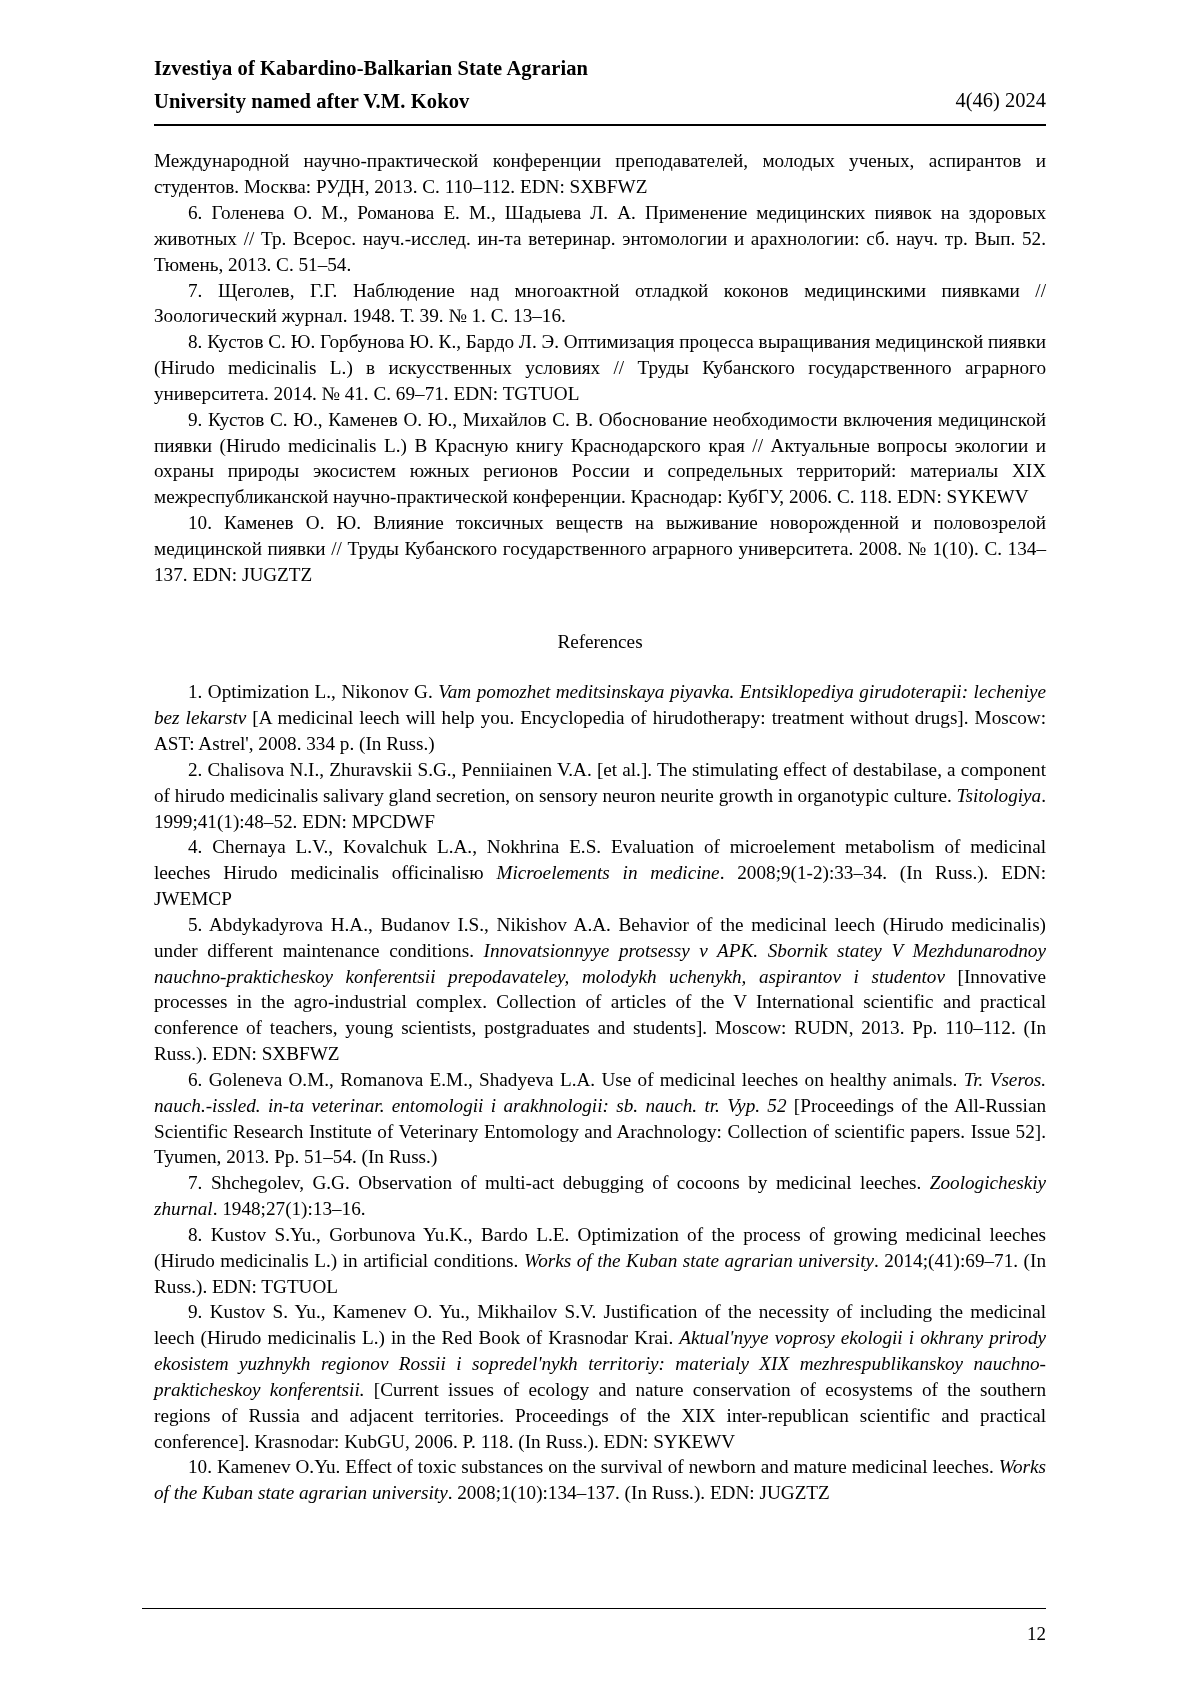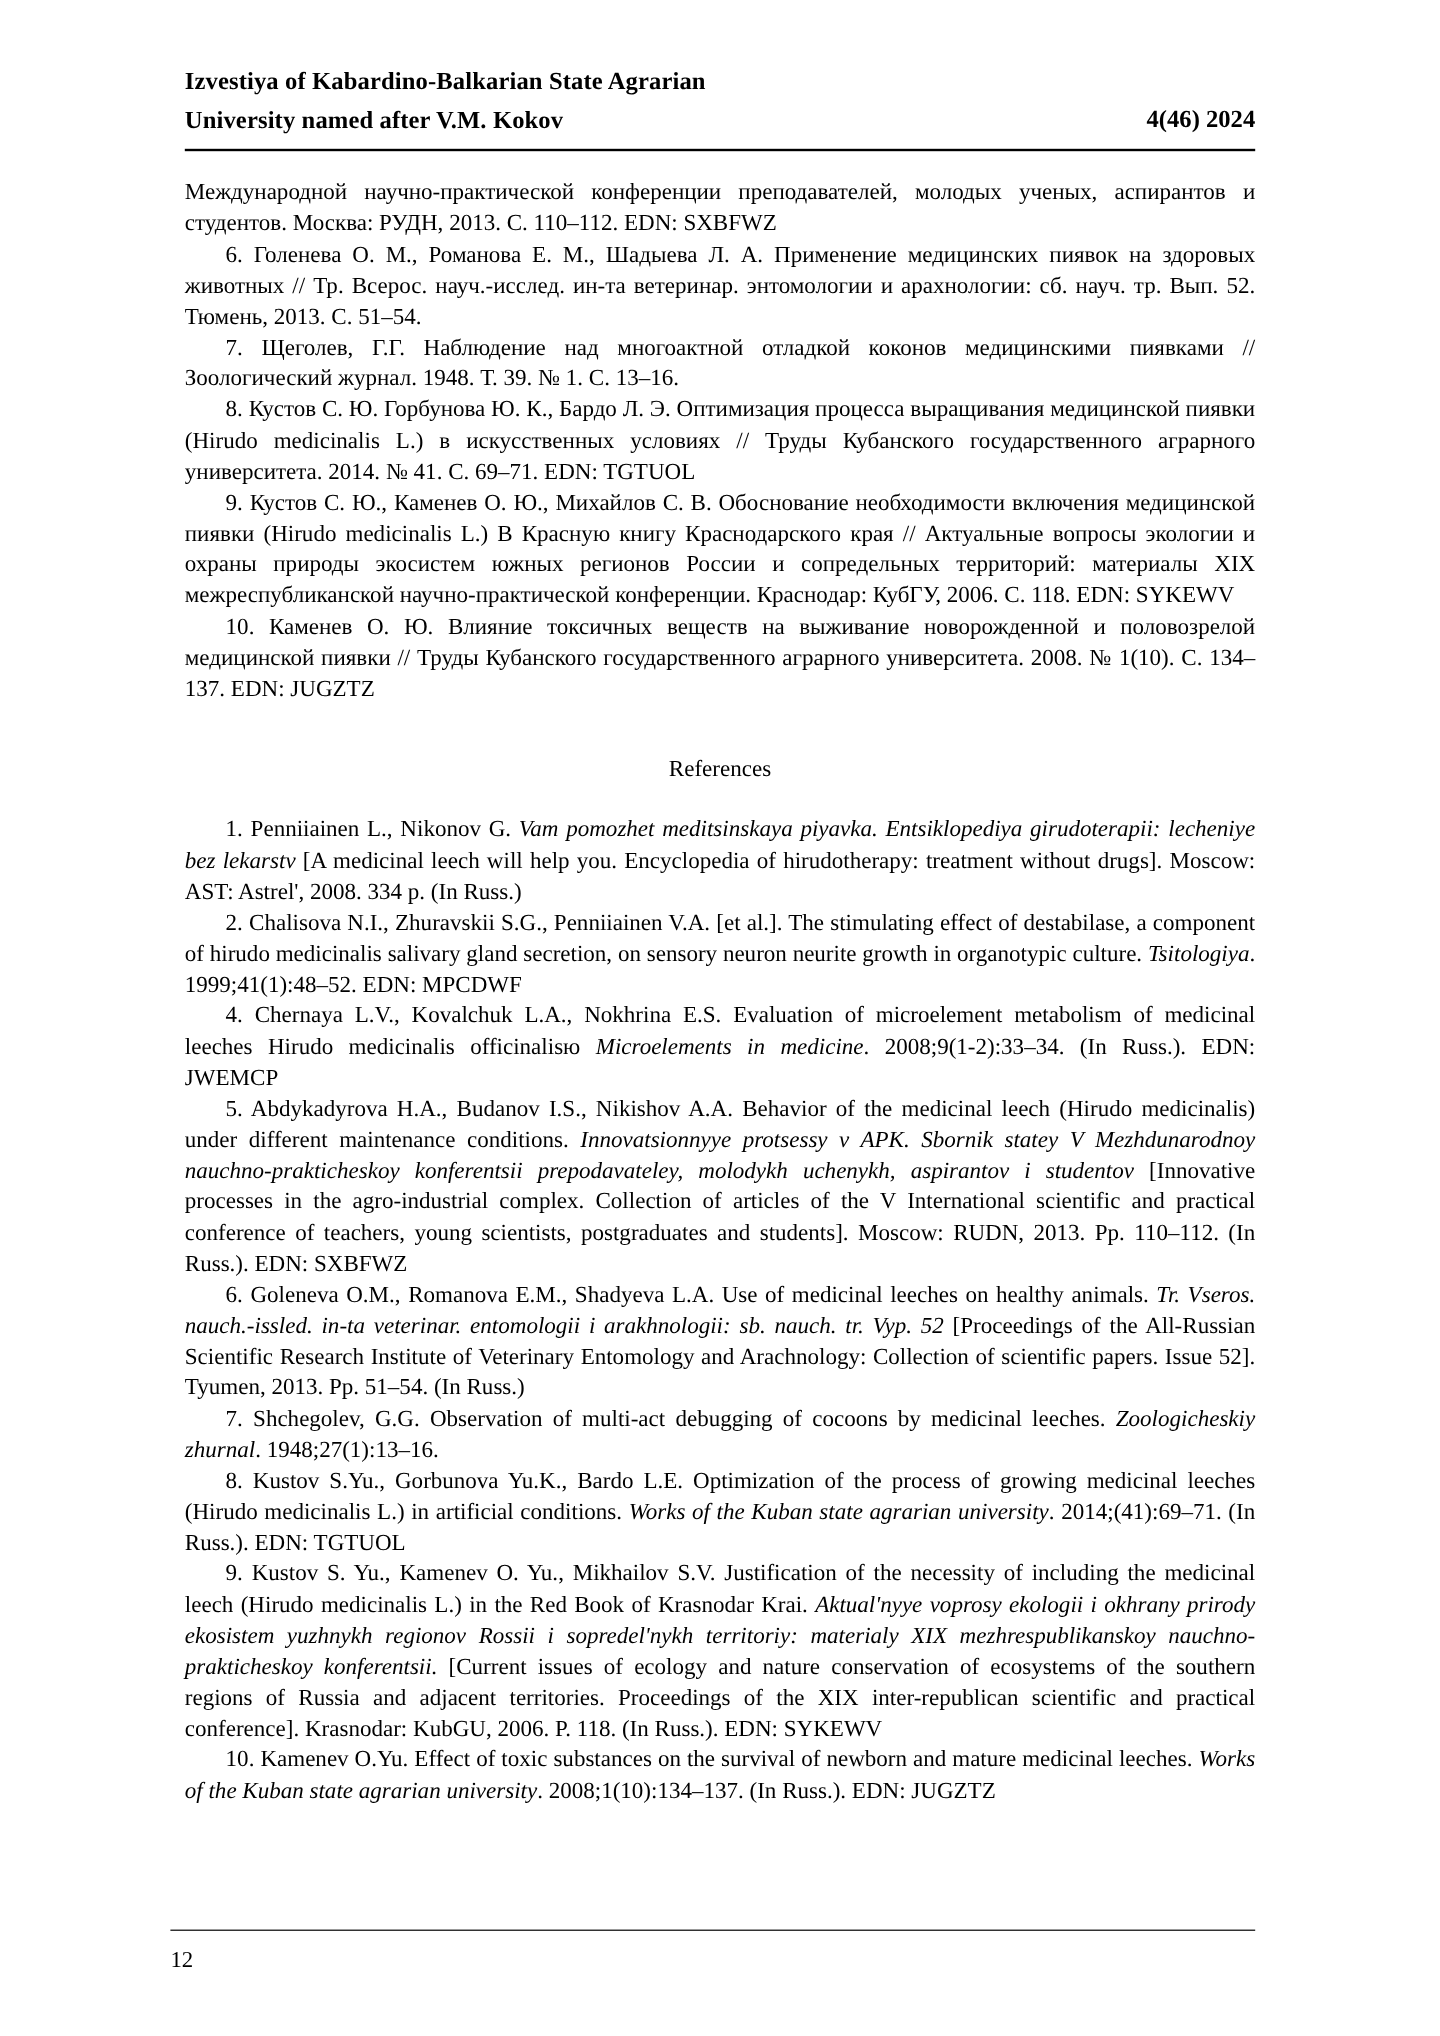--- a/index.html
+++ b/index.html
@@ -31,21 +31,21 @@
   .header-title {
     font-weight: bold;
     font-size: 20.5px;
     line-height: 1.62;
     letter-spacing: 0.1px;
   }
   .header-title div {
     white-space: nowrap;
   }
   .header-issue {
-    font-weight: bold;
+    font-weight: normal;
     font-size: 20.5px;
     line-height: 1.62;
     align-self: flex-end;
     padding-bottom: 1px;
     white-space: nowrap;
   }
   
   .body-block {
     margin-top: 22px;
   }
@@ -68,21 +68,21 @@
   }
   .it { font-style: italic; }
   
   .footer {
     position: absolute;
     left: 96px;
     right: 108px;
     bottom: 52px;
     border-top: 1.6px solid #000;
     padding-top: 14px;
-    text-align: left;
+    text-align: right;
     font-size: 19px;
   }
 </style>
 </head>
 <body>
 
 <div class="page">
 
   <div class="header">
     <div class="header-title">
@@ -97,21 +97,21 @@
     <p class="para indent">6. Голенева О. М., Романова Е. М., Шадыева Л. А. Применение медицинских пиявок на здоровых животных // Тр. Всерос. науч.-исслед. ин-та ветеринар. энтомологии и арахнологии: сб. науч. тр. Вып. 52. Тюмень, 2013. С. 51–54.</p>
     <p class="para indent">7. Щеголев, Г.Г. Наблюдение над многоактной отладкой коконов медицинскими пиявками // Зоологический журнал. 1948. Т. 39. № 1. С. 13–16.</p>
     <p class="para indent">8. Кустов С. Ю. Горбунова Ю. К., Бардо Л. Э. Оптимизация процесса выращивания медицинской пиявки (Hirudo medicinalis L.) в искусственных условиях // Труды Кубанского государственного аграрного университета. 2014. № 41. С. 69–71. EDN: TGTUOL</p>
     <p class="para indent">9. Кустов С. Ю., Каменев О. Ю., Михайлов С. В. Обоснование необходимости включения медицинской пиявки (Hirudo medicinalis L.) В Красную книгу Краснодарского края // Актуальные вопросы экологии и охраны природы экосистем южных регионов России и сопредельных территорий: материалы XIX межреспубликанской научно-практической конференции. Краснодар: КубГУ, 2006. С. 118. EDN: SYKEWV</p>
     <p class="para indent">10. Каменев О. Ю. Влияние токсичных веществ на выживание новорожденной и половозрелой медицинской пиявки // Труды Кубанского государственного аграрного университета. 2008. № 1(10). С. 134–137. EDN: JUGZTZ</p>
   </div>
 
   <div class="section-title">References</div>
 
   <div id="ref-list">
-      <p class="para indent"><span>1.</span><span> Penniiainen L., Nikonov G. </span><span class="it">Vam pomozhet meditsinskaya piyavka. Entsiklopediya girudoterapii: lecheniye bez lekarstv</span><span> [A medicinal leech will help you. Encyclopedia of hirudotherapy: treatment without drugs]. Moscow: AST: Astrel', 2008. 334 p. (In Russ.)</span></p>
+      <p class="para indent"><span>1.</span><span> Optimization L., Nikonov G. </span><span class="it">Vam pomozhet meditsinskaya piyavka. Entsiklopediya girudoterapii: lecheniye bez lekarstv</span><span> [A medicinal leech will help you. Encyclopedia of hirudotherapy: treatment without drugs]. Moscow: AST: Astrel', 2008. 334 p. (In Russ.)</span></p>
       <p class="para indent"><span>2.</span><span> Chalisova N.I., Zhuravskii S.G., Penniiainen V.A. [et al.]. The stimulating effect of destabilase, a component of hirudo medicinalis salivary gland secretion, on sensory neuron neurite growth in organotypic culture. </span><span class="it">Tsitologiya</span><span>. 1999;41(1):48–52. EDN: MPCDWF</span></p>
       <p class="para indent"><span>4.</span><span> Chernaya L.V., Kovalchuk L.A., Nokhrina E.S. Evaluation of microelement metabolism of medicinal leeches Hirudo medicinalis officinalisю </span><span class="it">Microelements in medicine</span><span>. 2008;9(1-2):33–34. (In Russ.). EDN: JWEMCP</span></p>
       <p class="para indent"><span>5.</span><span> Abdykadyrova H.A., Budanov I.S., Nikishov A.A. Behavior of the medicinal leech (Hirudo medicinalis) under different maintenance conditions. </span><span class="it">Innovatsionnyye protsessy v APK. Sbornik statey V Mezhdunarodnoy nauchno-prakticheskoy konferentsii prepodavateley, molodykh uchenykh, aspirantov i studentov</span><span> [Innovative processes in the agro-industrial complex. Collection of articles of the V International scientific and practical conference of teachers, young scientists, postgraduates and students]. Moscow: RUDN, 2013. Pp. 110–112. (In Russ.). EDN: SXBFWZ</span></p>
       <p class="para indent"><span>6.</span><span> Goleneva O.M., Romanova E.M., Shadyeva L.A. Use of medicinal leeches on healthy animals. </span><span class="it">Tr. Vseros. nauch.-issled. in-ta veterinar. entomologii i arakhnologii: sb. nauch. tr. Vyp. 52</span><span> [Proceedings of the All-Russian Scientific Research Institute of Veterinary Entomology and Arachnology: Collection of scientific papers. Issue 52]. Tyumen, 2013. Pp. 51–54. (In Russ.)</span></p>
       <p class="para indent"><span>7.</span><span> Shchegolev, G.G. Observation of multi-act debugging of cocoons by medicinal leeches. </span><span class="it">Zoologicheskiy zhurnal</span><span>. 1948;27(1):13–16.</span></p>
       <p class="para indent"><span>8.</span><span> Kustov S.Yu., Gorbunova Yu.K., Bardo L.E. Optimization of the process of growing medicinal leeches (Hirudo medicinalis L.) in artificial conditions. </span><span class="it">Works of the Kuban state agrarian university</span><span>. 2014;(41):69–71. (In Russ.). EDN: TGTUOL</span></p>
       <p class="para indent"><span>9.</span><span> Kustov S. Yu., Kamenev O. Yu., Mikhailov S.V. Justification of the necessity of including the medicinal leech (Hirudo medicinalis L.) in the Red Book of Krasnodar Krai. </span><span class="it">Aktual'nyye voprosy ekologii i okhrany prirody ekosistem yuzhnykh regionov Rossii i sopredel'nykh territoriy: materialy XIX mezhrespublikanskoy nauchno-prakticheskoy konferentsii.</span><span> [Current issues of ecology and nature conservation of ecosystems of the southern regions of Russia and adjacent territories. Proceedings of the XIX inter-republican scientific and practical conference]. Krasnodar: KubGU, 2006. P. 118. (In Russ.). EDN: SYKEWV</span></p>
       <p class="para indent"><span>10.</span><span> Kamenev O.Yu. Effect of toxic substances on the survival of newborn and mature medicinal leeches. </span><span class="it">Works of the Kuban state agrarian university</span><span>. 2008;1(10):134–137. (In Russ.). EDN: JUGZTZ</span></p>
     </div>
 

